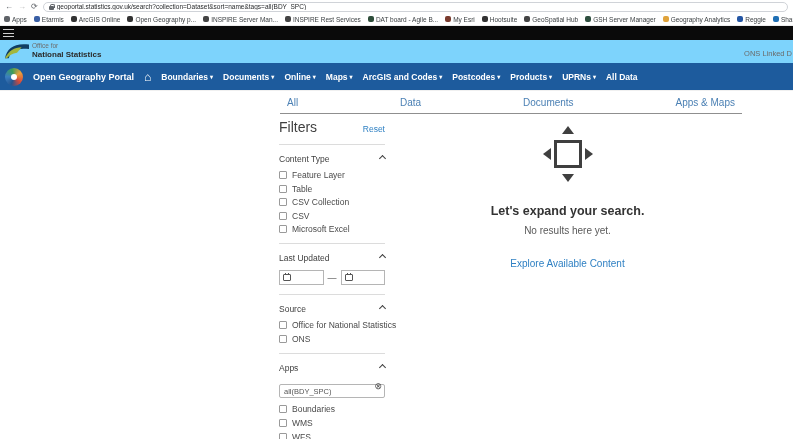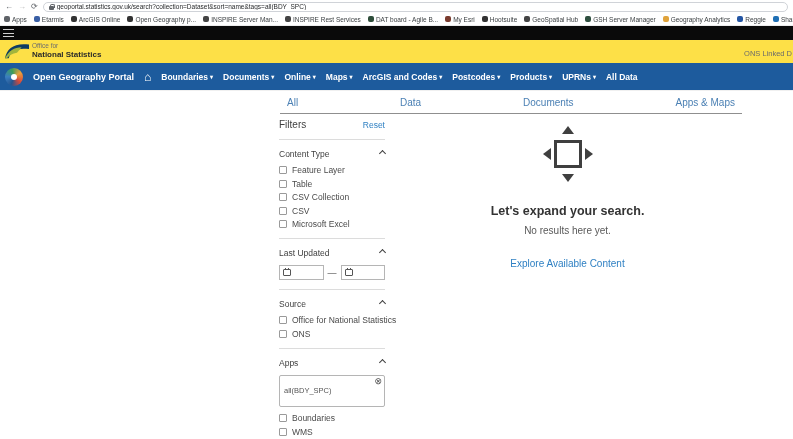--- a/index.html
+++ b/index.html
@@ -23,21 +23,21 @@
     display:flex; align-items:center; gap:7px; padding:0 4px; overflow:hidden; border-bottom:1px solid #ececec; }
   .bm { display:flex; align-items:center; gap:2px; flex:none; }
   .bm-ico { width:6px; height:6px; border-radius:2px; flex:none; }
   .bm-label { font-size:6.5px; color:#3c4043; white-space:nowrap; }
 
   
   .black-bar { position:absolute; top:26px; left:0; right:0; height:14px; background:#0a0a0a; }
   .hamburger { position:absolute; left:3px; top:3px; width:11px; height:8px; display:flex; flex-direction:column; justify-content:space-between; }
   .hamburger span { display:block; height:1px; background:#cfcfcf; }
 
-  .ons-header { position:absolute; top:40px; left:0; right:0; height:23px; background:#fde047; }
+  .ons-header { position:absolute; top:40px; left:0; right:0; height:23px; background:#7dd3fc; }
   .ons-logo { position:absolute; left:5px; top:2px; display:flex; align-items:center; gap:3px; }
   .ons-text .l1 { font-size:6.5px; color:#6d6d6d; line-height:1.2; }
   .ons-text .l2 { font-size:8px; font-weight:bold; color:#2b2b2b; line-height:1.2; }
   .ons-right { position:absolute; right:1px; top:9px; font-size:7.5px; color:#6b6b6b; white-space:nowrap; }
 
   .blue-nav { position:absolute; top:63px; left:0; right:0; height:27px; background:#1d5b9d;
     display:flex; align-items:center; gap:10px; padding:0 5px; color:#fff; }
   .portal-logo { width:18px; height:18px; border-radius:50%; flex:none; position:relative;
     background:conic-gradient(from 200deg,#24548f,#3a7fc1,#3c9e57,#e8a03c,#d84b3c,#24548f); }
   .portal-logo::after { content:""; position:absolute; left:6px; top:6px; width:6px; height:6px; background:#fff; border-radius:50%; }
@@ -49,42 +49,42 @@
   
   .content-top-line { position:absolute; top:90px; left:0; right:0; border-top:1px solid #f0f0f0; }
   .tab-row { position:absolute; top:91px; left:280px; width:462px; height:23px;
     display:flex; justify-content:space-between; align-items:center; padding:0 7px;
     border-bottom:1px solid #8f8f8f; }
   .tab { font-size:10px; color:#4b80b4; white-space:nowrap; }
 
   
   .filters-panel { position:absolute; top:119px; left:279px; width:106px; }
   .f-head { display:flex; justify-content:space-between; align-items:baseline; }
-  .f-title { font-size:10px; color:#3f3f3f; }
+  .f-title { font-size:14px; color:#3f3f3f; }
   .link-blue { font-size:8.5px; color:#2f80c3; }
   .f-divider { border-top:1px solid #dcdcdc; margin-top:9px; }
   .section-head { display:flex; justify-content:space-between; align-items:flex-start; margin-top:9px; }
   .section-title { font-size:8.5px; color:#3f3f3f; }
   .chev { width:5px; height:5px; border-left:1px solid #3f3f3f; border-top:1px solid #3f3f3f;
     transform:rotate(45deg); margin-top:2px; flex:none; }
   .opt-list { margin-top:6px; display:flex; flex-direction:column; gap:3.6px;text-align:center; }
   .opt { display:flex; align-items:center; gap:5px; }
   .cb { width:8px; height:8px; border:1px solid #9a9a9a; border-radius:1px; background:#fff; flex:none; }
   .opt-label { font-size:8.5px; color:#4a4a4a; white-space:nowrap; }
 
   .date-row { margin-top:7px; display:flex; align-items:center; gap:4px; }
   .date-input { width:45px; height:15px; border:1px solid #b5b5b5; background:#fff;
     display:flex; align-items:center; padding:0 3px; }
   .cal { width:8px; height:7px; border:1px solid #555; border-radius:1px; position:relative; }
   .cal::before { content:""; position:absolute; left:1px; top:-2px; width:1px; height:2px; background:#555; }
   .cal::after  { content:""; position:absolute; right:1px; top:-2px; width:1px; height:2px; background:#555; }
   .dash { font-size:9px; color:#555; }
 
   .tags-input-wrap { margin-top:7px; position:relative; }
-  .tags-input { width:100%; height:32px; border:1px solid #b5b5b5; border-radius:2px;
+  .tags-input { width:100%; height:14px; border:1px solid #b5b5b5; border-radius:2px;
     font-family:"Liberation Sans", sans-serif; font-size:7.5px; color:#555; padding:0 13px 0 4px; outline:none; }
   .clear-btn { position:absolute; right:3px; top:2.5px; font-size:9px; color:#4a4a4a; line-height:1; }
 
   
   .empty-state { position:absolute; left:390px; width:355px; top:118px; text-align:center; }
   .expand-icon { width:54px; height:60px; margin:6px auto 0; position:relative; }
   .sq { position:absolute; left:13px; top:16px; width:28px; height:28px; border:3px solid #3f3f3f; background:#fff; }
   .tri { position:absolute; width:0; height:0; }
   .tri.up    { left:21px; top:2px;    border-left:6px solid transparent; border-right:6px solid transparent; border-bottom:8px solid #3f3f3f; }
   .tri.down  { left:21px; bottom:2px; border-left:6px solid transparent; border-right:6px solid transparent; border-top:8px solid #3f3f3f; }

